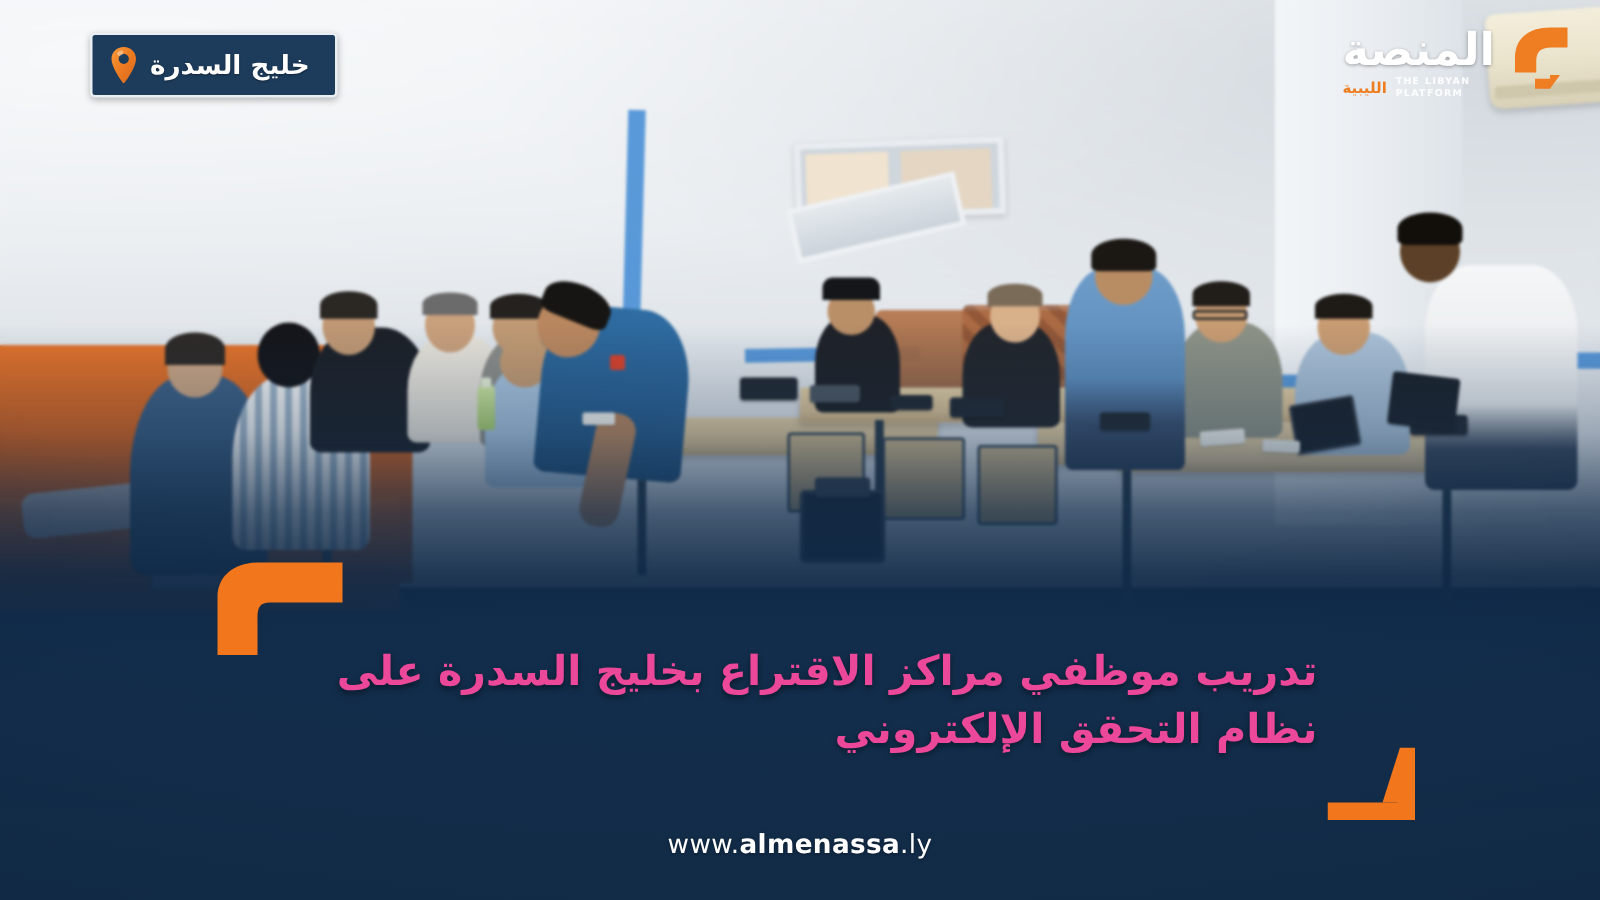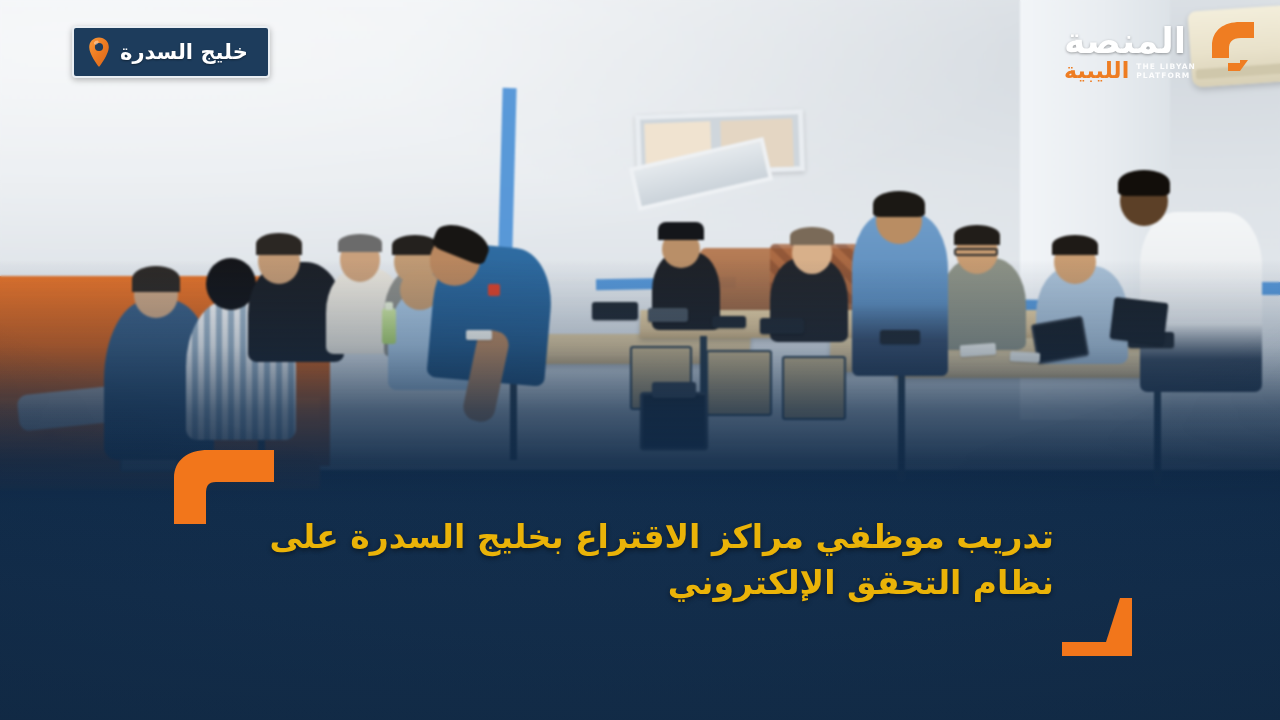--- a/index.html
+++ b/index.html
@@ -257,36 +257,36 @@
     display:flex;align-items:flex-start;gap:6px;
     direction:rtl;
   }
   .logo-text{display:flex;flex-direction:column;align-items:flex-end;padding-top:8px;}
   .logo-ar{
     color:#ffffff;font-size:36px;font-weight:bold;line-height:.95;
     letter-spacing:1px;
     text-shadow:0 1px 3px rgba(0,0,0,.35);
   }
   .logo-sub{display:flex;align-items:center;gap:7px;margin-top:2px;}
-  .logo-ar2{color:#ee7d22;font-size:22px;font-weight:bold;line-height:1;}
+  .logo-ar2{color:#ee7d22;font-size:12px;font-weight:bold;line-height:1;}
   .logo-en{
     color:#ffffff;font-size:7.5px;font-weight:bold;line-height:1.25;
     letter-spacing:1.1px;direction:ltr;text-align:left;opacity:.92;
   }
   .logo-mark{width:56px;height:62px;flex:none;}
 
   
   .brk-tl{position:absolute;left:172px;top:448px;width:104px;height:76px;}
   .brk-br{position:absolute;left:1062px;top:598px;width:72px;height:58px;}
 
   
   .headline{
     position:absolute;right:226px;top:492px;width:870px;
     direction:rtl;text-align:right;
-    color:#eab308;
+    color:#ec4899;
     font-size:33px;font-weight:bold;line-height:1.38;
     letter-spacing:0px;
     text-shadow:0 2px 5px rgba(0,0,0,.45);
   }
 
   
   .url{
     position:absolute;left:0;right:0;top:665px;
     text-align:center;color:#ffffff;
     font-size:21px;line-height:1;letter-spacing:.3px;
@@ -442,14 +442,17 @@
 
   <span class="brk-br">
     <svg width="72" height="58" viewBox="0 0 72 58" aria-hidden="true">
       <path d="M58 0 L70 0 L70 58 L0 58 L0 44 L56 44 Z" fill="#f2761b"></path>
       <path d="M44 44 L58 44 L58 0 Z" fill="#f2761b"></path>
     </svg>
   </span>
 
   <h1 class="headline">تدريب موظفي مراكز الاقتراع بخليج السدرة على نظام التحقق الإلكتروني</h1>
 
+  <div class="url">
+    <span class="lite">www.</span><b>almenassa</b><span class="lite">.ly</span>
+  </div>
 
 </div>
 
 </body></html>

